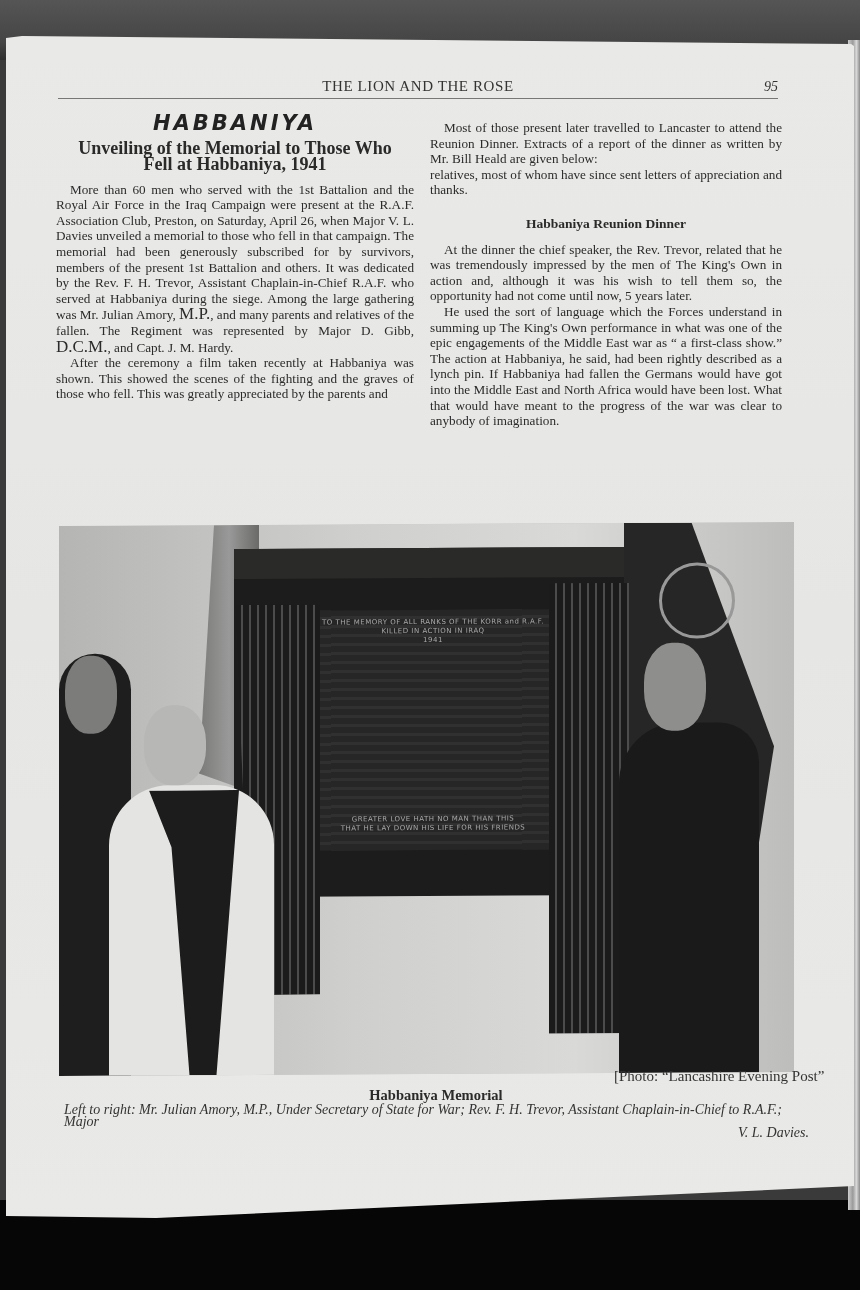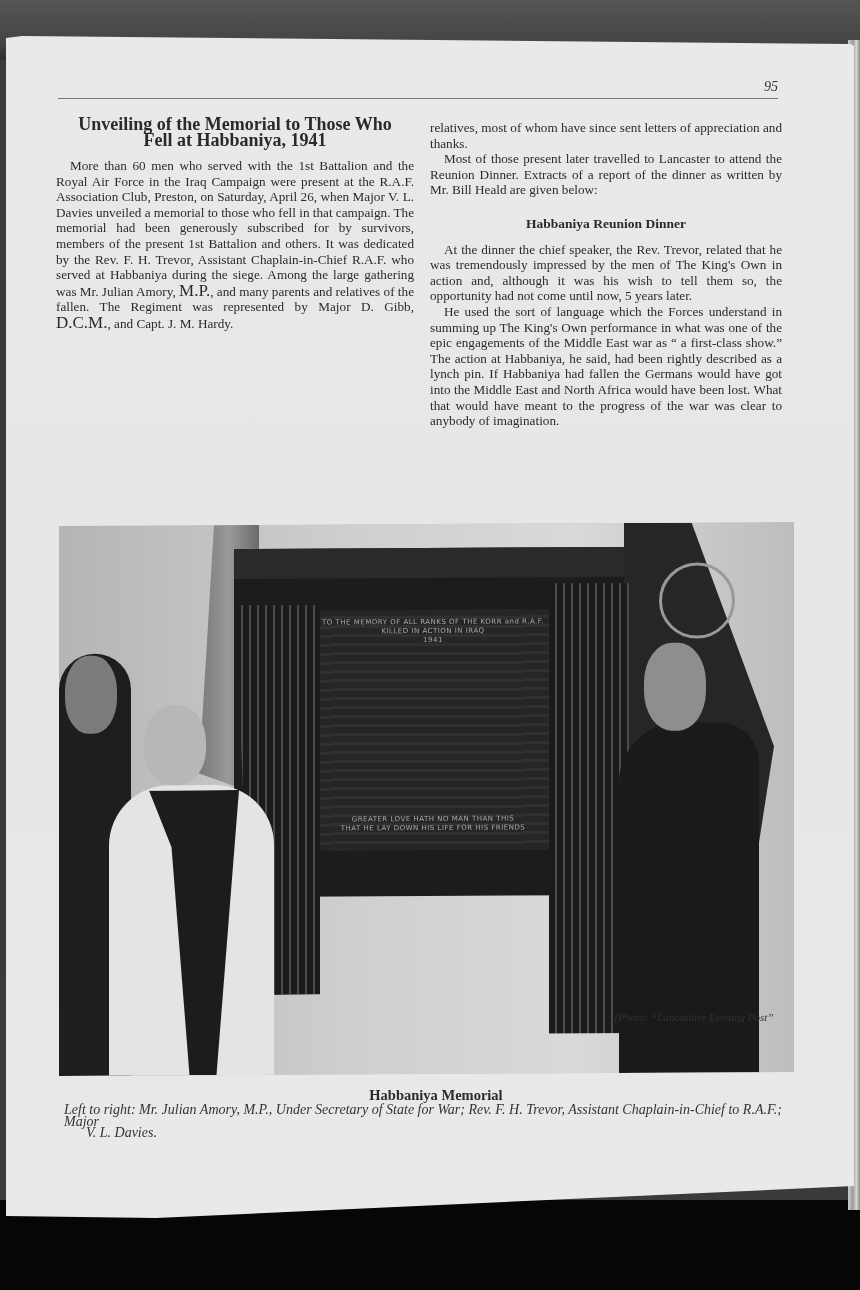--- a/index.html
+++ b/index.html
@@ -91,46 +91,49 @@
     background: #262626; clip-path: polygon(0 0, 45% 0, 100% 70%, 90% 100%, 0 100%);
   }
   .flag-emblem { position: absolute; left: 600px; top: 40px; width: 70px; height: 70px; border: 3px solid #999; border-radius: 50%; }
   .person-l { position: absolute; left: 0; top: 128px; width: 72px; height: 422px; background: #1e1e1e; border-radius: 40px 40px 0 0; }
   .head-l { position: absolute; left: 6px; top: 130px; width: 52px; height: 78px; background: #7c7c7a; border-radius: 45% 45% 45% 45%; }
   .person-c { position: absolute; left: 50px; top: 260px; width: 165px; height: 290px; background: #e4e4e2; border-radius: 60px 60px 0 0; }
   .stole { position: absolute; left: 90px; top: 265px; width: 90px; height: 285px; background: #1c1c1c; clip-path: polygon(0 0, 100% 0, 75% 100%, 45% 100%, 25% 20%); }
   .head-c { position: absolute; left: 85px; top: 180px; width: 62px; height: 80px; background: #b7b7b5; border-radius: 45%; }
   .person-r { position: absolute; left: 560px; top: 200px; width: 140px; height: 350px; background: #1a1a1a; border-radius: 60px 40px 0 0; }
   .head-r { position: absolute; left: 585px; top: 120px; width: 62px; height: 88px; background: #8e8e8c; border-radius: 45%; }
-  .credit { position: absolute; left: 608px; top: 975px; font-size: 11px; font-style: italic; color: #333; }
+  .credit { position: absolute; left: 608px; top: 1032px; font-size: 15px; color: #333; }
   .caption-title { position: absolute; left: 0; width: 860px; top: 1051px; text-align: center; font-weight: bold; font-size: 14.5px; color: #2a2a2a; }
   .caption-text { position: absolute; left: 58px; top: 1068px; width: 745px; font-size: 14px; font-style: italic; line-height: 11.5px; color: #333; }
-  .caption-text span.indent { display: block; padding-left: 22px; }
+  .caption-text span.indent { display: block; padding-left: 22px; text-align: right; }
 </style>
 </head>
 <body>
 
 <div class="top-bg"></div>
 <div class="bottom-bg"></div>
 <div class="page-right-edge"></div>
 
 <div class="page">
 
   <div class="header">
+    <div class="running-title">THE LION AND THE ROSE</div>
     <div class="page-number">95</div>
   </div>
 
   <div class="col col-left">
+    <div class="kicker">HABBANIYA</div>
     <div class="subhead">Unveiling of the Memorial to Those Who Fell at Habbaniya, 1941</div>
     <p class="body"><span>More than 60 men who served with the 1st Battalion and the Royal Air Force in the Iraq Campaign were present at the R.A.F. Association Club, Preston, on Saturday, April 26, when Major V. L. Davies unveiled a memorial to those who fell in that campaign. The memorial had been generously subscribed for by survivors, members of the present 1st Battalion and others. It was dedicated by the Rev. F. H. Trevor, Assistant Chaplain-in-Chief R.A.F. who served at Habbaniya during the siege. Among the large gathering was Mr. Julian Amory, </span><span class="sc">M.P.</span><span>, and many parents and relatives of the fallen. The Regiment was represented by Major D. Gibb, </span><span class="sc">D.C.M.</span><span>, and Capt. J. M. Hardy.</span></p>
+    <p class="body">After the ceremony a film taken recently at Habbaniya was shown. This showed the scenes of the fighting and the graves of those who fell. This was greatly appreciated by the parents and</p>
   </div>
 
   <div class="col col-right">
+    <p class="body">Most of those present later travelled to Lancaster to attend the Reunion Dinner. Extracts of a report of the dinner as written by Mr. Bill Heald are given below:</p>
     <p class="body noindent">relatives, most of whom have since sent letters of appreciation and thanks.</p>
-    <p class="body">Most of those present later travelled to Lancaster to attend the Reunion Dinner. Extracts of a report of the dinner as written by Mr. Bill Heald are given below:</p>
     <div class="section-head">Habbaniya Reunion Dinner</div>
     <p class="body">At the dinner the chief speaker, the Rev. Trevor, related that he was tremendously impressed by the men of The King's Own in action and, although it was his wish to tell them so, the opportunity had not come until now, 5 years later.</p>
     <p class="body">He used the sort of language which the Forces understand in summing up The King's Own performance in what was one of the epic engagements of the Middle East war as “ a first-class show.” The action at Habbaniya, he said, had been rightly described as a lynch pin. If Habbaniya had fallen the Germans would have got into the Middle East and North Africa would have been lost. What that would have meant to the progress of the war was clear to anybody of imagination.</p>
   </div>
 
   <div class="photo">
     <div class="wall"></div>
     <div class="flag-left"></div>
     <div class="plaque-frame"></div>
     <div class="plaque-board">

